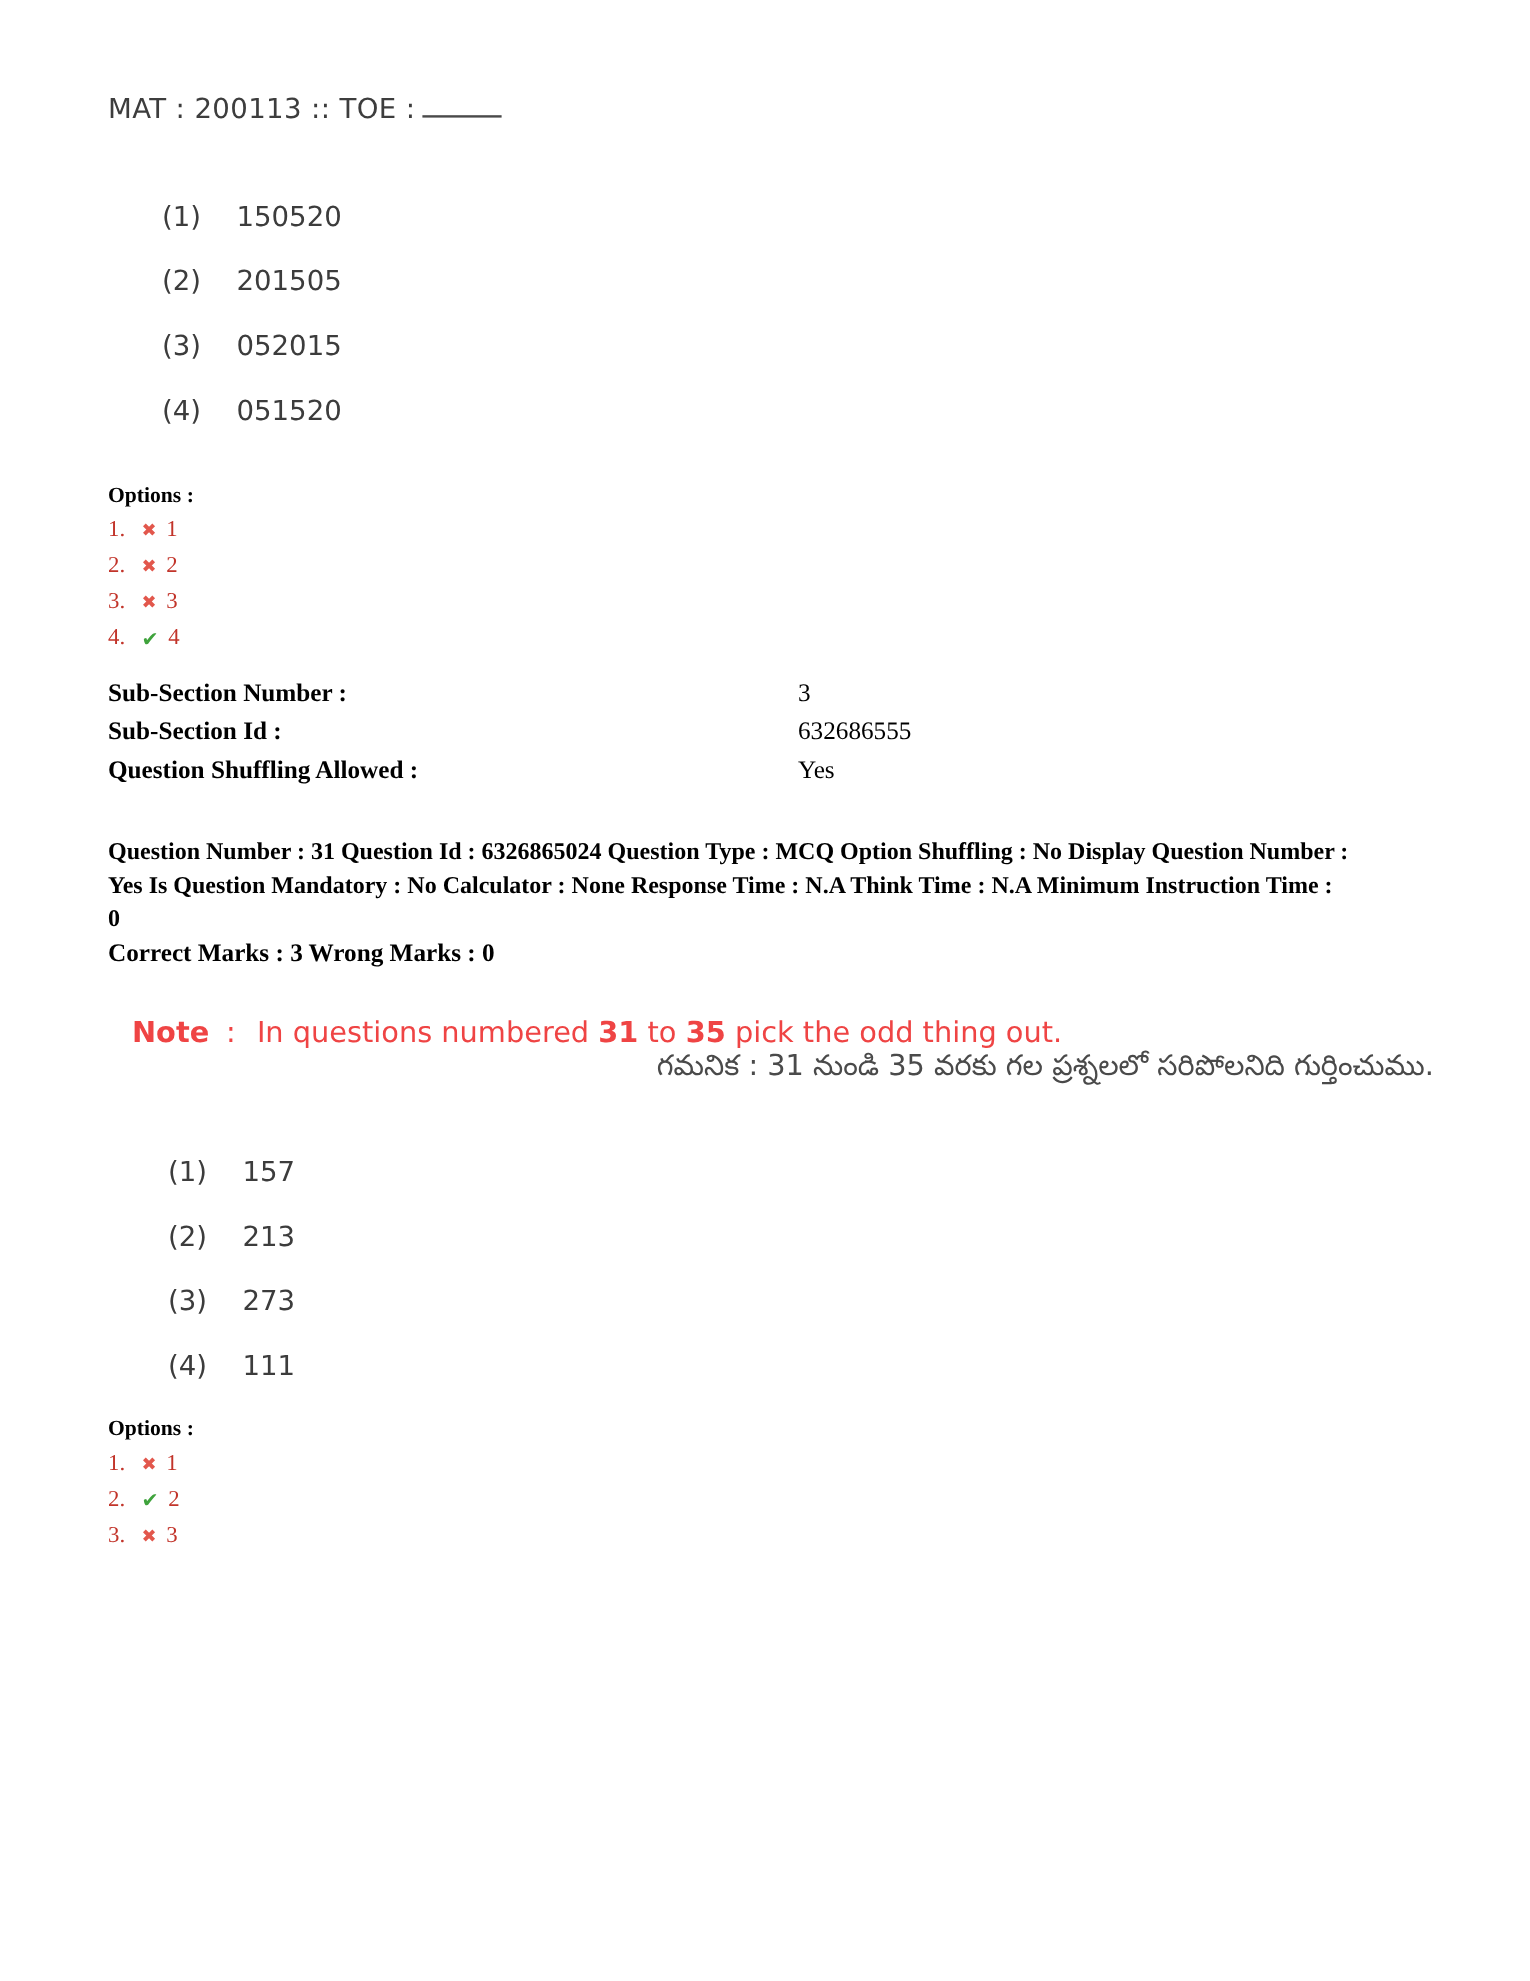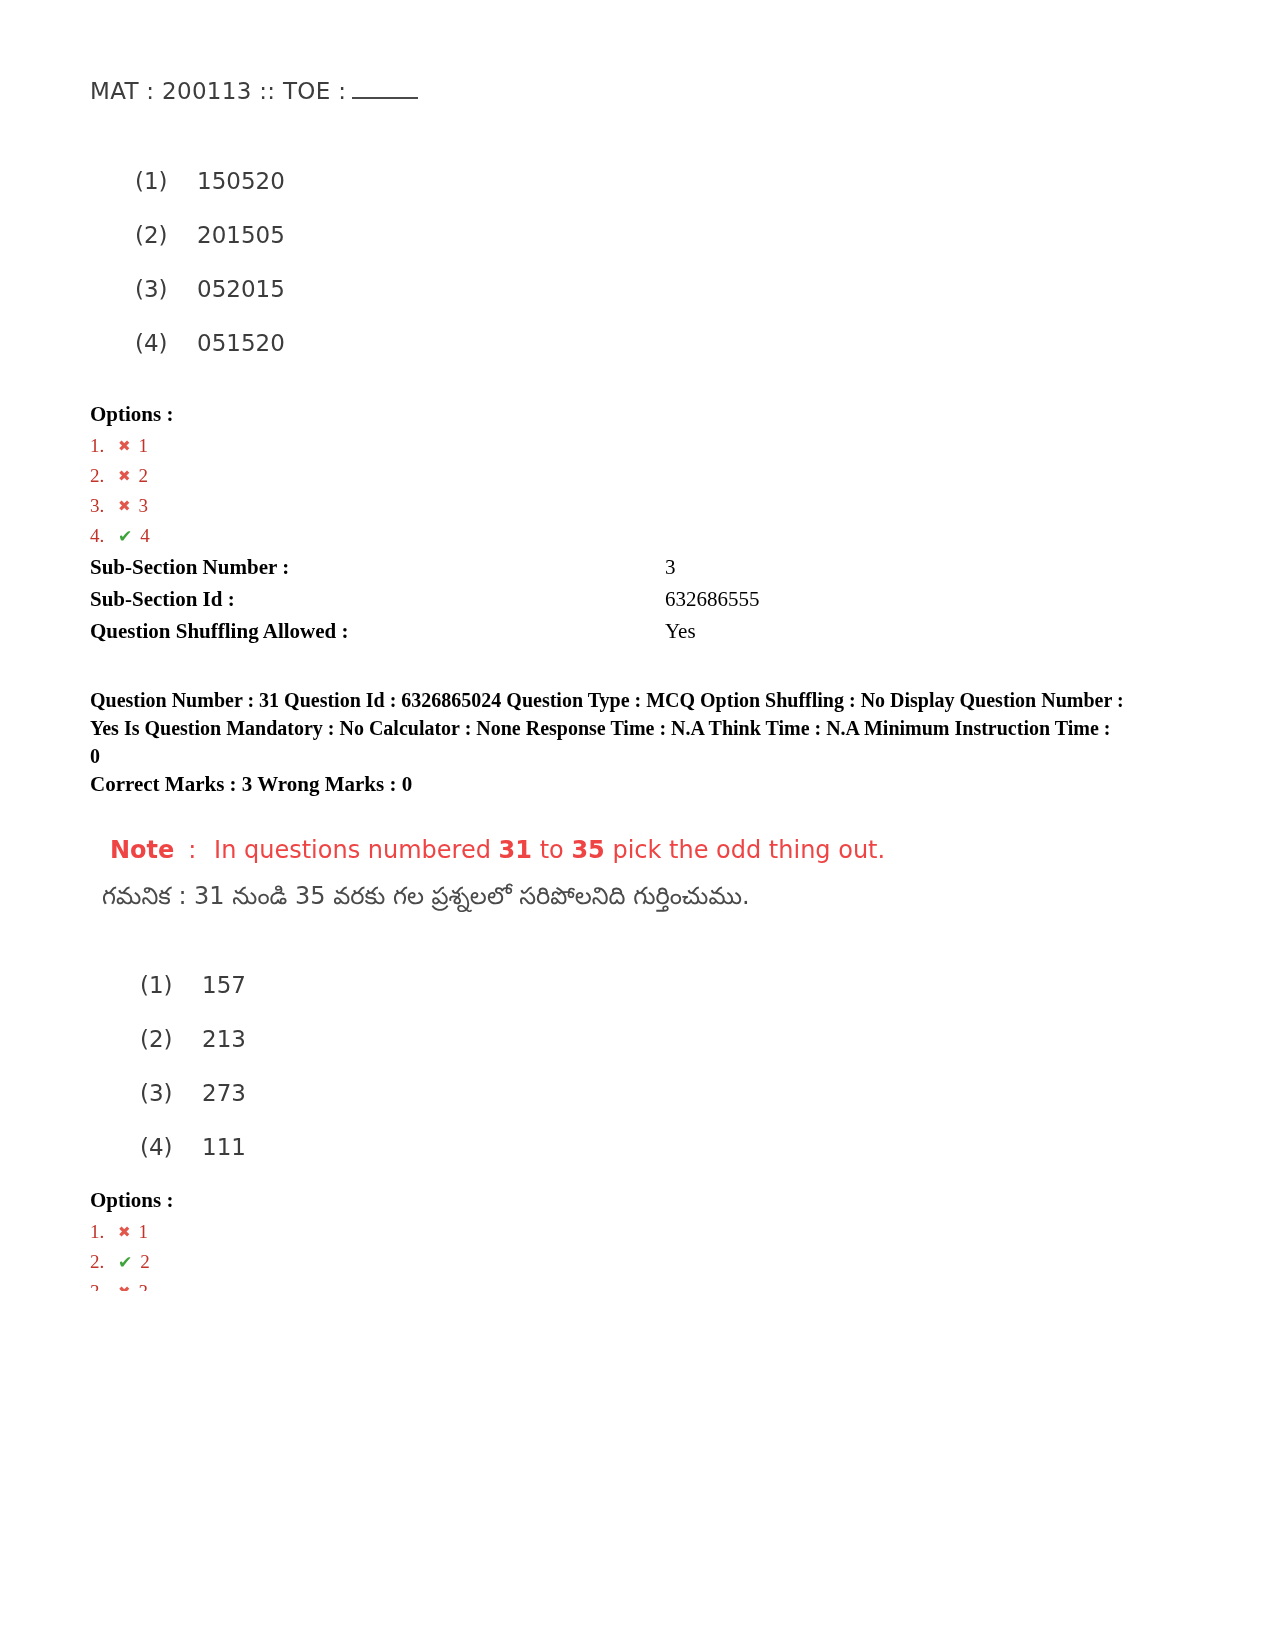--- a/index.html
+++ b/index.html
@@ -19,55 +19,55 @@
     border-bottom:2px solid #4a4a4a; margin-left:6px;
   }
 
   .choices { margin-top:64px; margin-left:45px; }
   .choice {
     display:flex; font-family:"DejaVu Sans","Liberation Sans",sans-serif;
     font-size:23px; color:#3c3c3c; margin-bottom:28px;
   }
   .choice-num { width:62px; flex:0 0 62px; }
 
-  .options-label { font-size:21px; font-weight:bold; margin-top:46px; color:#000; }
+  .options-label { font-size:18px; font-weight:bold; margin-top:46px; color:#000; }
   .opt-row {
     font-size:19px; color:#c2342a; margin-top:8px;
     display:flex; align-items:center;
   }
   .opt-index { width:26px; }
   .opt-icon { font-size:15px; margin-right:8px; margin-left:2px; }
   .opt-icon.wrong { color:#e2574c; }
   .opt-icon.correct { color:#3fa33c; font-size:17px; }
   .opt-value { }
 
-  .meta { margin-top:8px; }
+  .meta { margin-top:22px; }
   .meta-row { display:flex; font-size:21px; margin-top:7px; }
   .meta-label { font-weight:bold; width:575px; flex:0 0 575px; }
   .meta-value { font-weight:normal; }
 
   .qheader {
     margin-top:42px; font-size:20px; font-weight:bold;
     line-height:28px; max-width:1035px;
   }
   .marks-line { font-size:21px; font-weight:bold; line-height:28px; }
 
   .note-line {
     margin-top:38px; margin-left:20px;
     font-family:"DejaVu Sans","Liberation Sans",sans-serif;
     font-size:24px; color:#ef4444;
   }
   .note-label { font-weight:bold; }
   .note-colon { margin:0 10px 0 14px; }
   .note-bold { font-weight:bold; }
 
   .telugu-line {
-    margin-top:18px; margin-left:12px;
-    font-family:"DejaVu Sans","Liberation Sans",sans-serif;
-    font-size:24px; color:#4a4a4a;
+    margin-left:12px;
+    font-family:"DejaVu Sans","Liberation Sans",sans-serif;
+    font-size:24px; color:#4a4a4a;text-align:right;
   }
 
   .sequence {
     margin-top:70px; margin-left:14px;
     font-family:"DejaVu Sans","Liberation Sans",sans-serif;
     font-size:24px; color:#3c3c3c;
   }
 
   .choices.second { margin-top:56px; margin-left:50px; }
   .options-label.second { margin-top:26px; }

